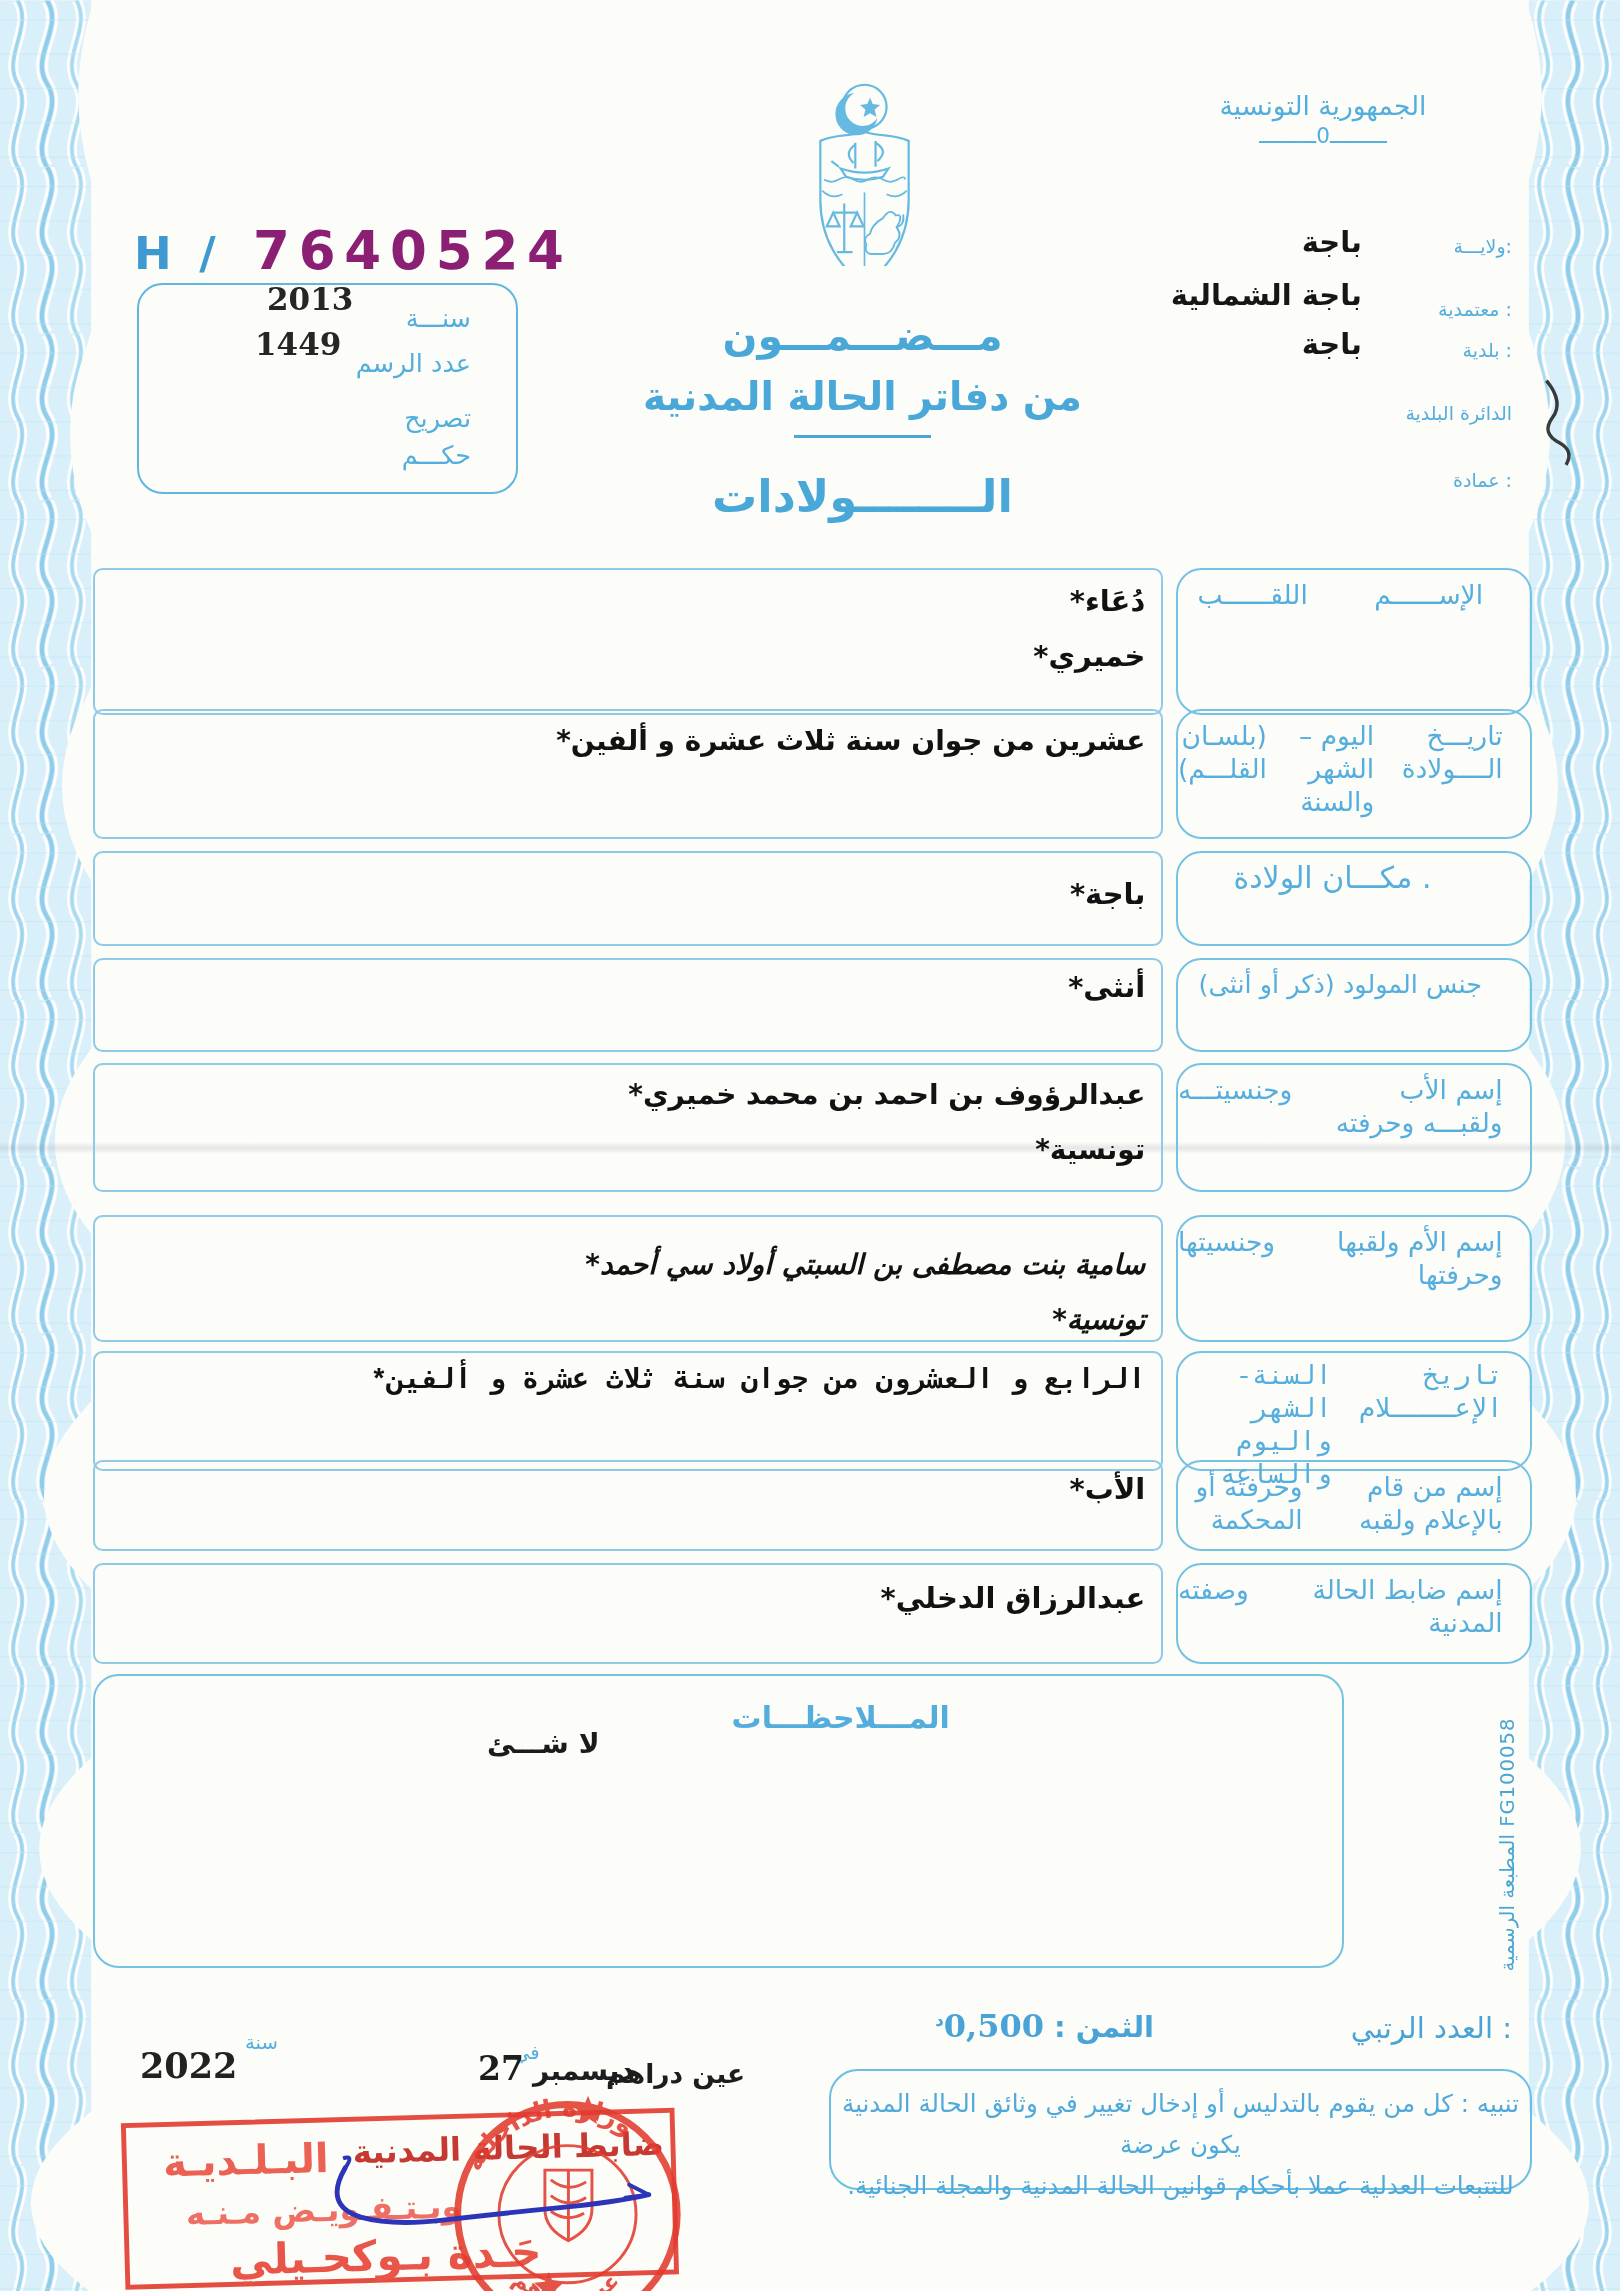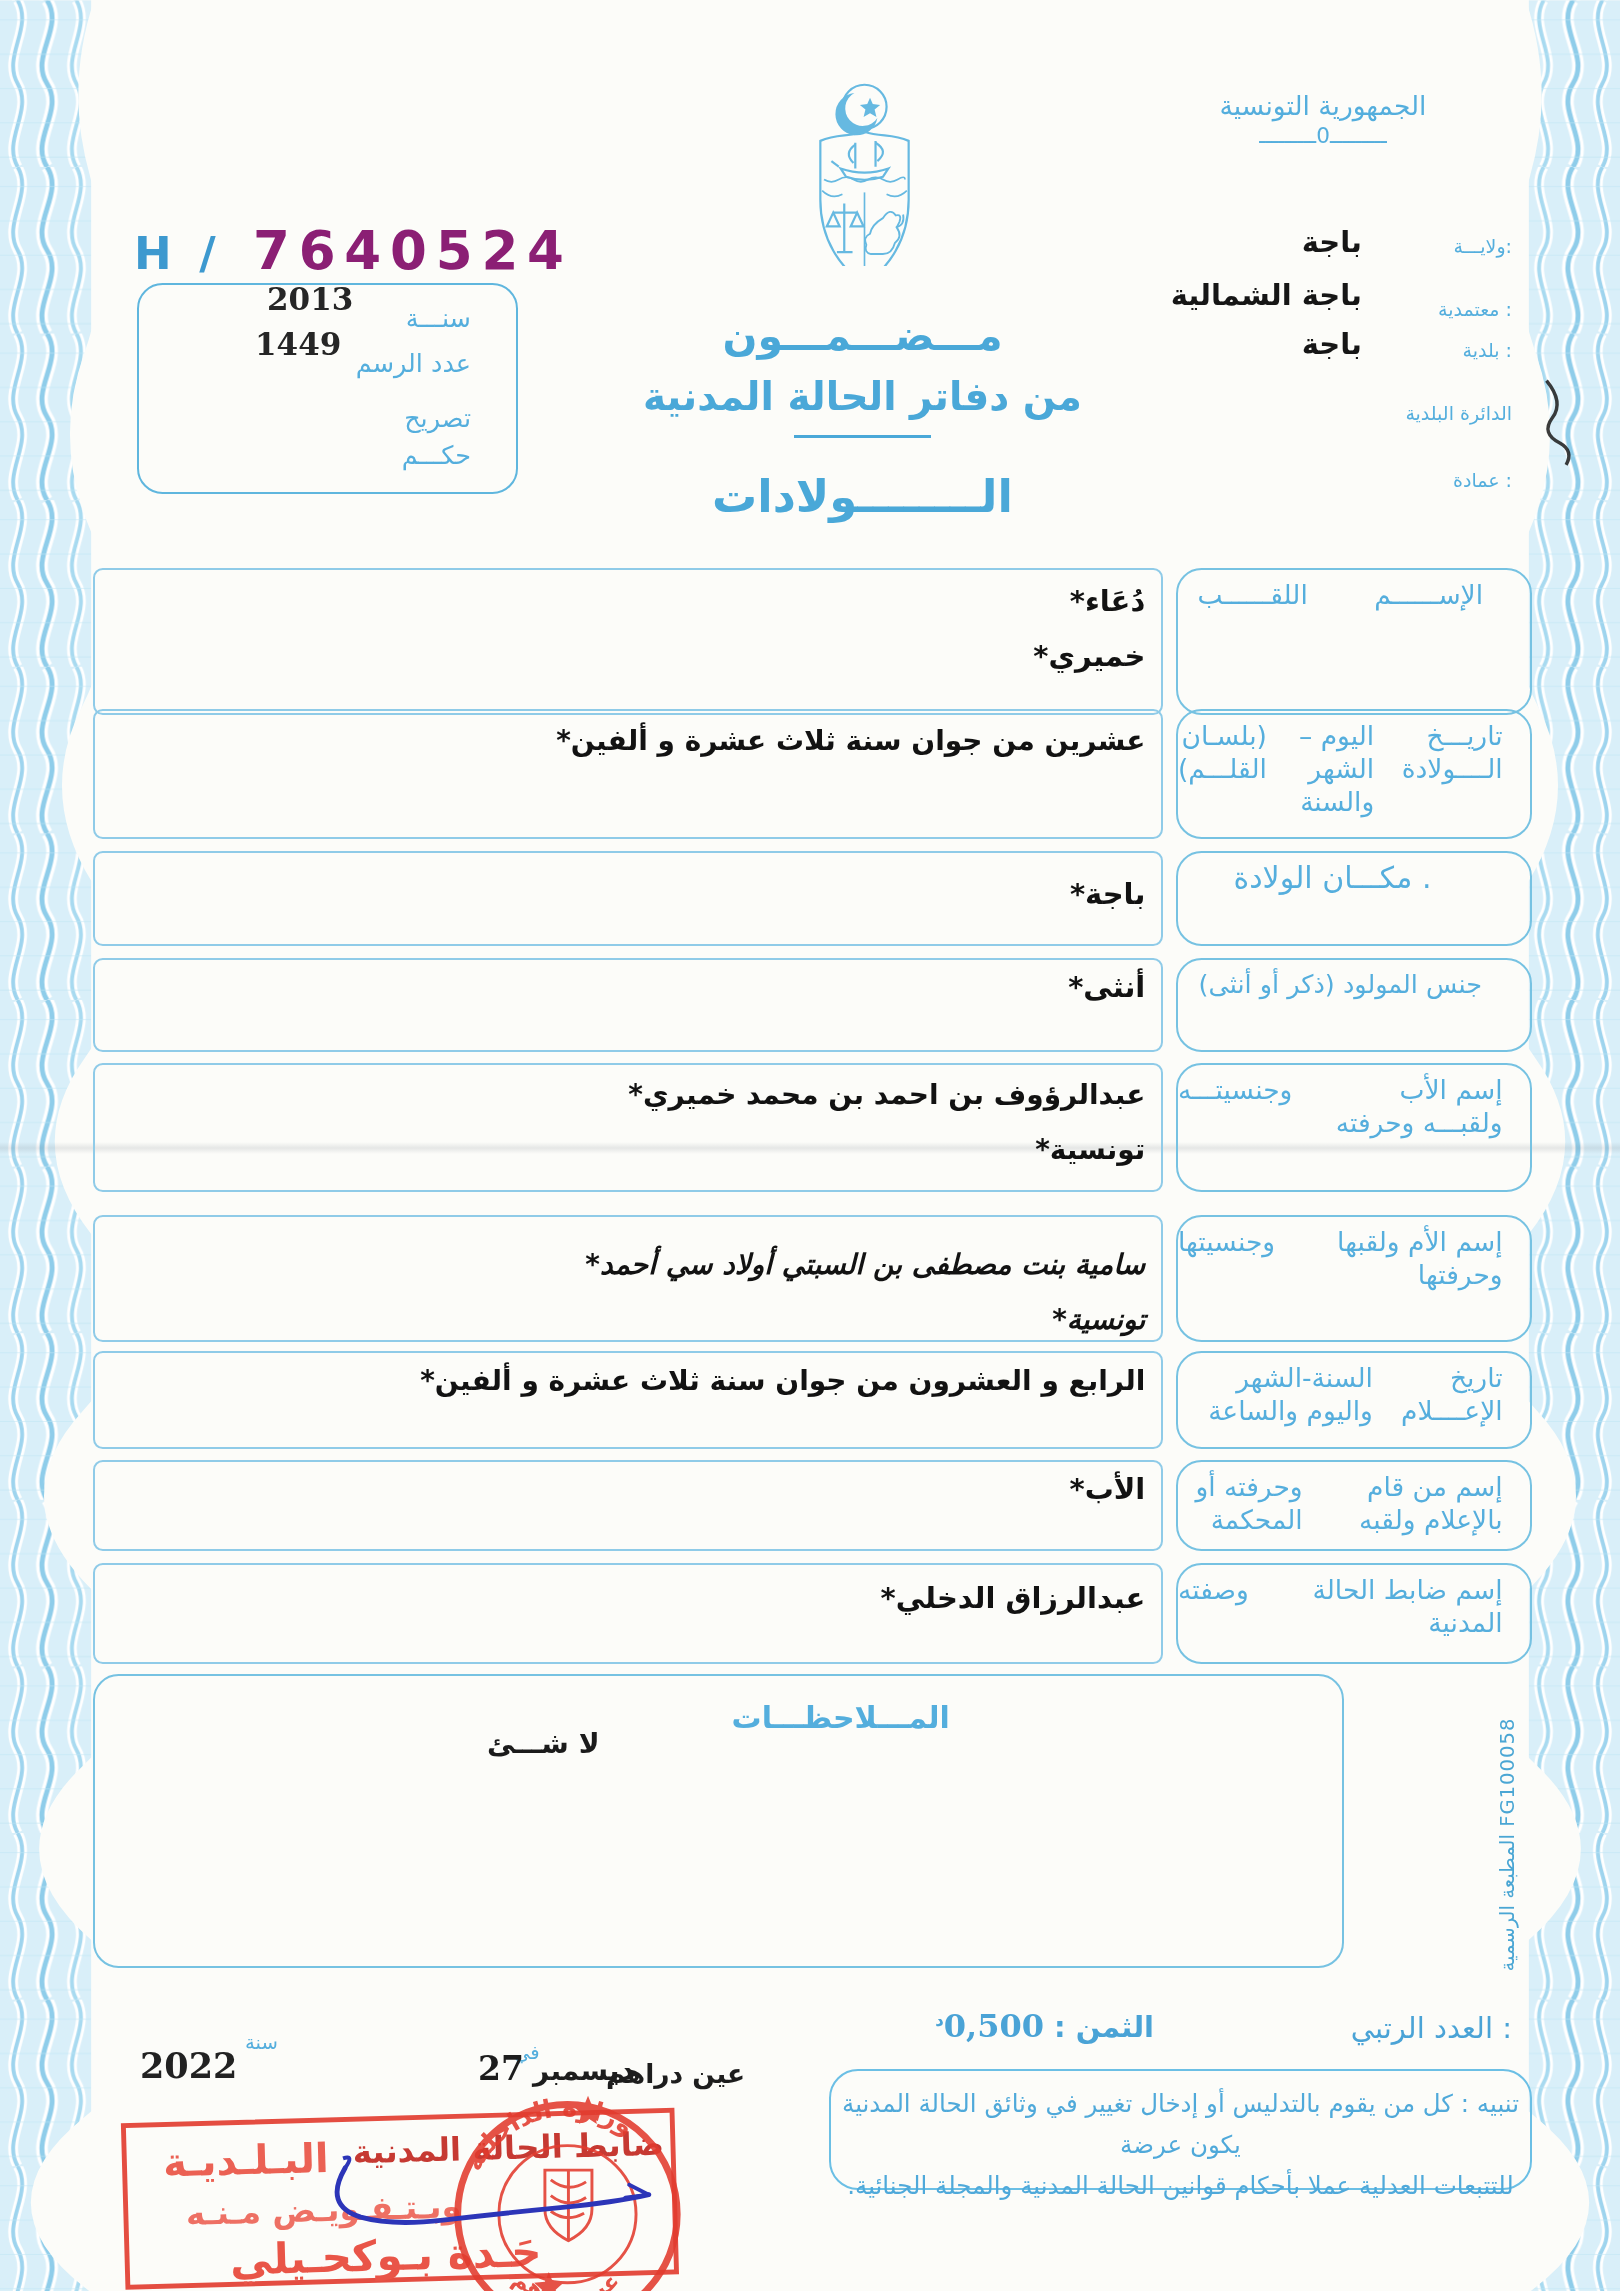--- a/index.html
+++ b/index.html
@@ -204,21 +204,21 @@
     <div class="value-box">
         <div class="val-line">سامية بنت مصطفى بن السبتي أولاد سي أحمد*</div>
         <div class="val-line">تونسية*</div>
       </div>
     <div class="label-box">
         <div class="lab-line">إسم الأم ولقبها وحرفتها</div>
         <div class="lab-line">وجنسيتها</div>
       </div>
   </div>
 
-  <div class="row r6" style="top: 1351px; height: 98px;">
+  <div class="row r6" style="top: 1351px; height: 120px; font-family: Liberation Mono, monospace;">
     <div class="value-box">
         <div class="val-line">الرابع و العشرون من جوان سنة ثلاث عشرة و ألفين*</div>
       </div>
     <div class="label-box">
         <div class="lab-line">تاريخ الإعــــلام</div>
         <div class="lab-line">السنة-الشهر واليوم والساعة</div>
       </div>
   </div>
 
   <div class="row r7" style="top: 1460px; height: 91px;">

